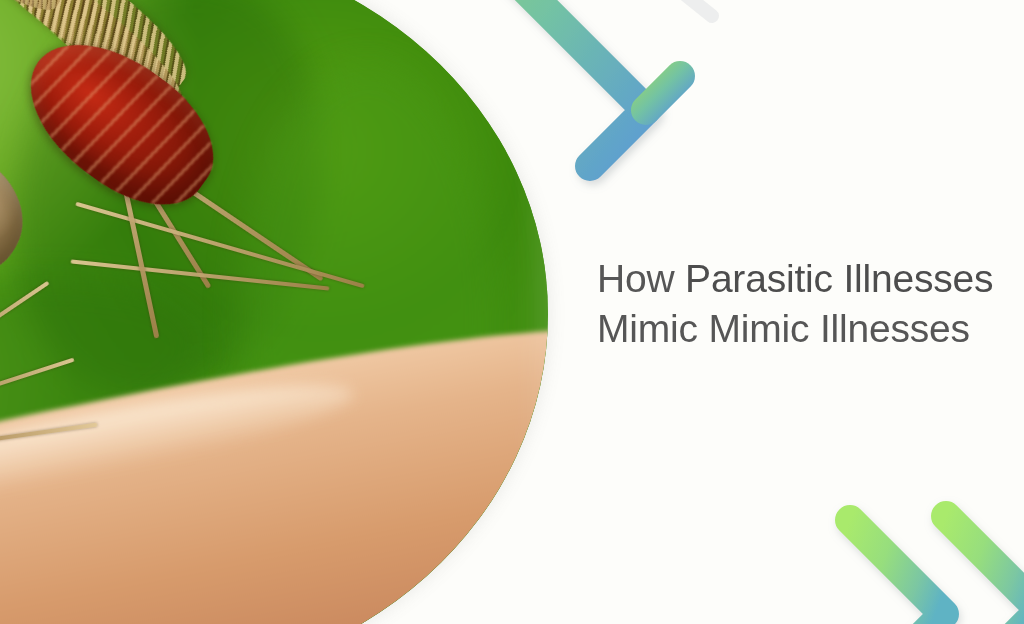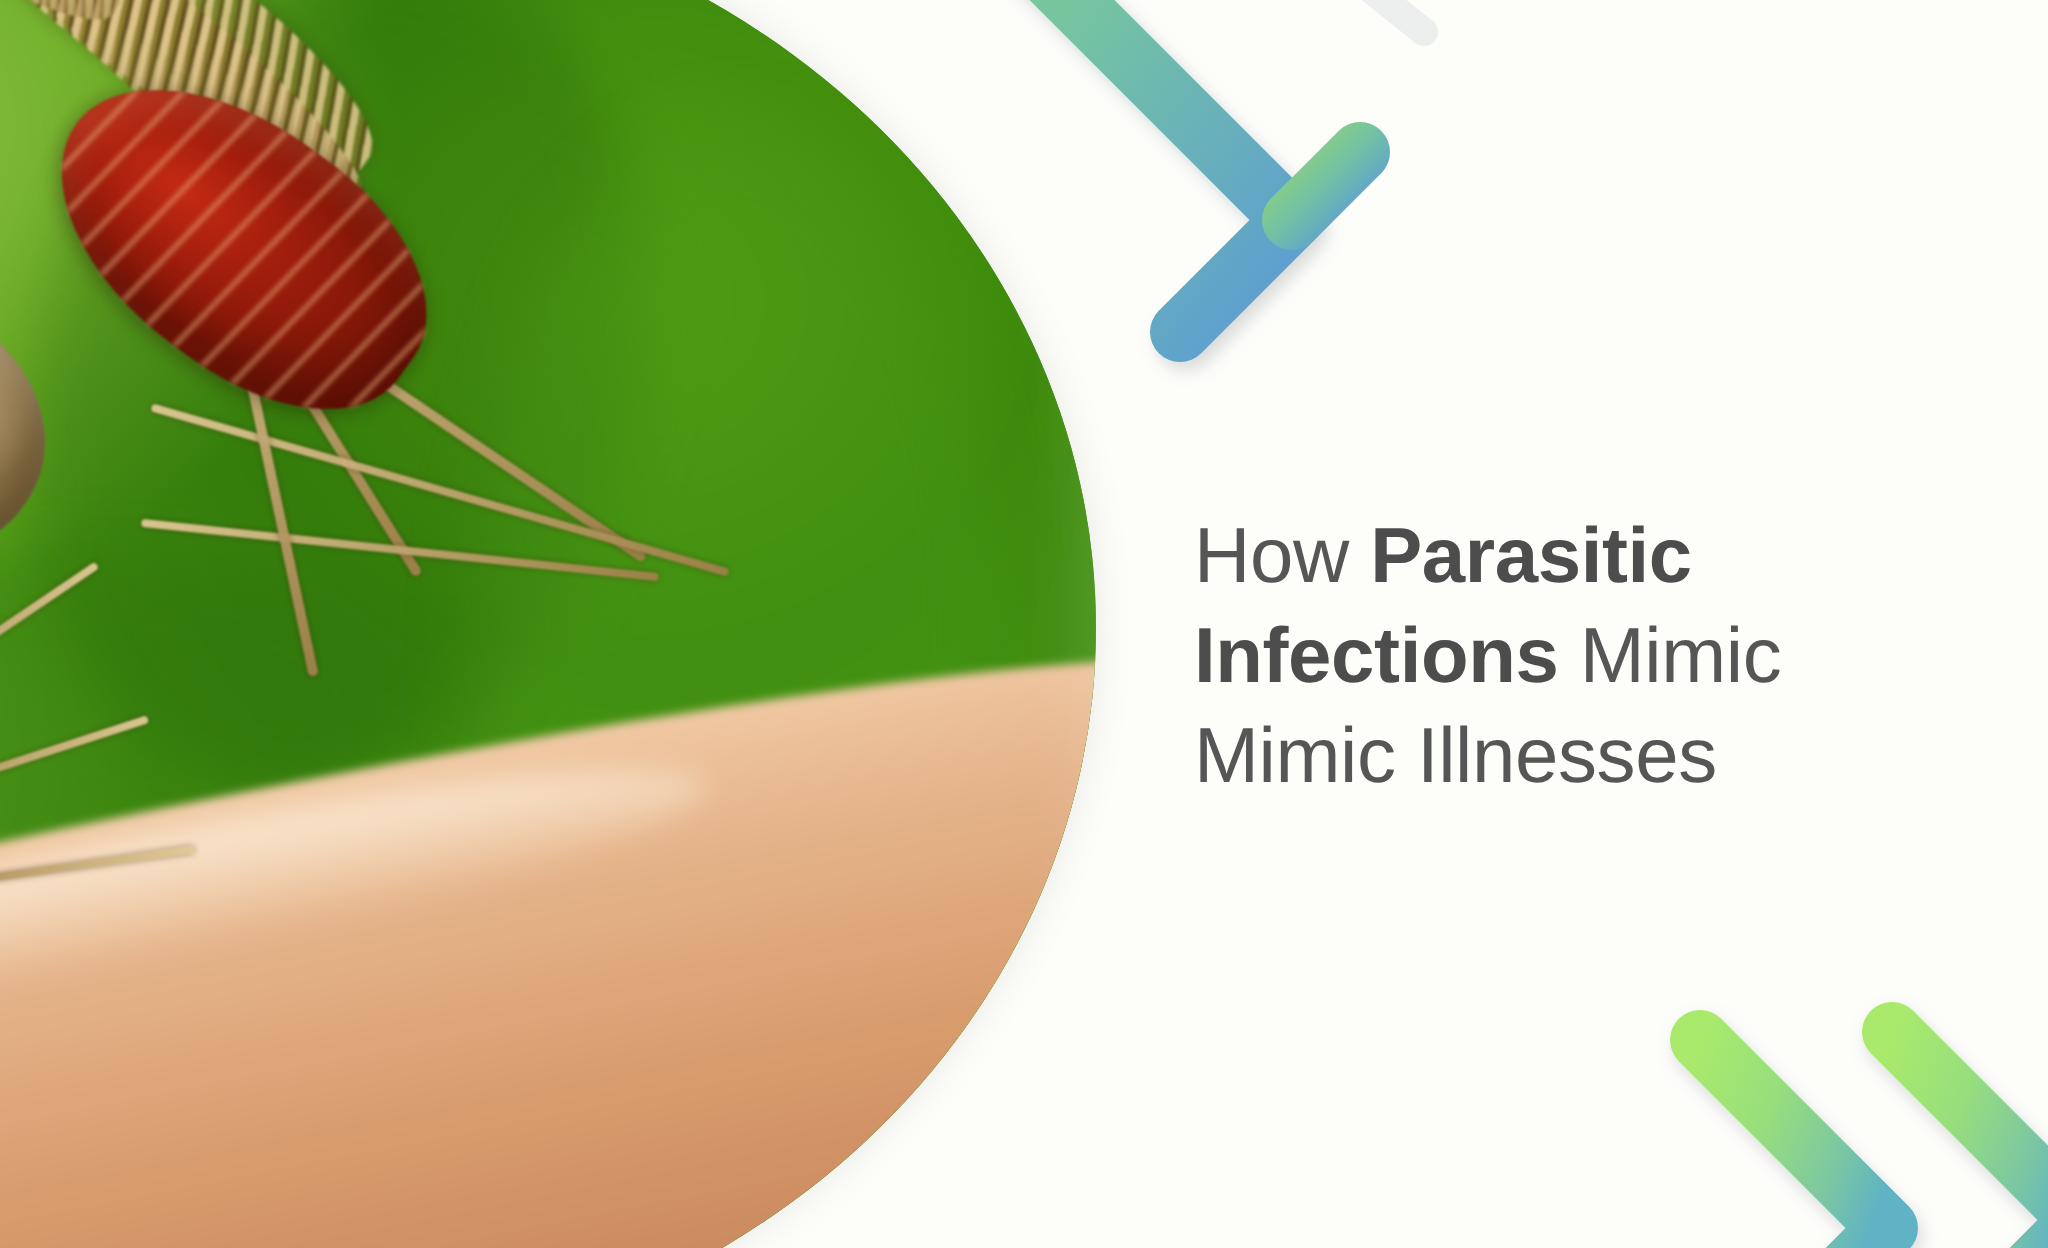--- a/index.html
+++ b/index.html
@@ -191,21 +191,21 @@
     left: 597px;
     top: 228px;
     width: 400px;
     color: #565656;
     font-size: 39px;
     line-height: 50px;
     font-weight: 400;
     letter-spacing: -0.2px;
   }
   #headline b {
-    font-weight: 700;
+    font-weight: 400;
     color: #4d4d4d;
   }
 </style>
 </head>
 <body>
 
 <div id="banner">
 
   <div id="photo-circle">
     <div id="photo-inner" role="img" aria-label="Close-up macro photograph of a mosquito with a blood-filled red abdomen feeding on human skin against a blurred green background">
@@ -272,17 +272,17 @@
         <feDropShadow dx="2" dy="4" stdDeviation="4" flood-color="#9aa2a8" flood-opacity="0.35"></feDropShadow>
       </filter>
     </defs>
     <path d="M 22 42 L 116 136 L 78 174" fill="none" stroke="url(#gradBot)" stroke-width="30" stroke-linecap="round" stroke-linejoin="round" filter="url(#shBot)"></path>
     <path d="M 118 38 L 212 132 L 174 170" fill="none" stroke="url(#gradBot)" stroke-width="30" stroke-linecap="round" stroke-linejoin="round" filter="url(#shBot)"></path>
     <path d="M 212 132 L 252 94" fill="none" stroke="url(#gradBot)" stroke-width="30" stroke-linecap="round" stroke-linejoin="round"></path>
   </svg>
 
   <h1 id="headline">
     <span>How </span><b>Parasitic</b>
-    <b>Infections</b><span> Mimic</span>
+    <b>Illnesses</b><span> Mimic</span>
     <span>Mimic Illnesses</span>
   </h1>
 
 </div>
 
 </body></html>

